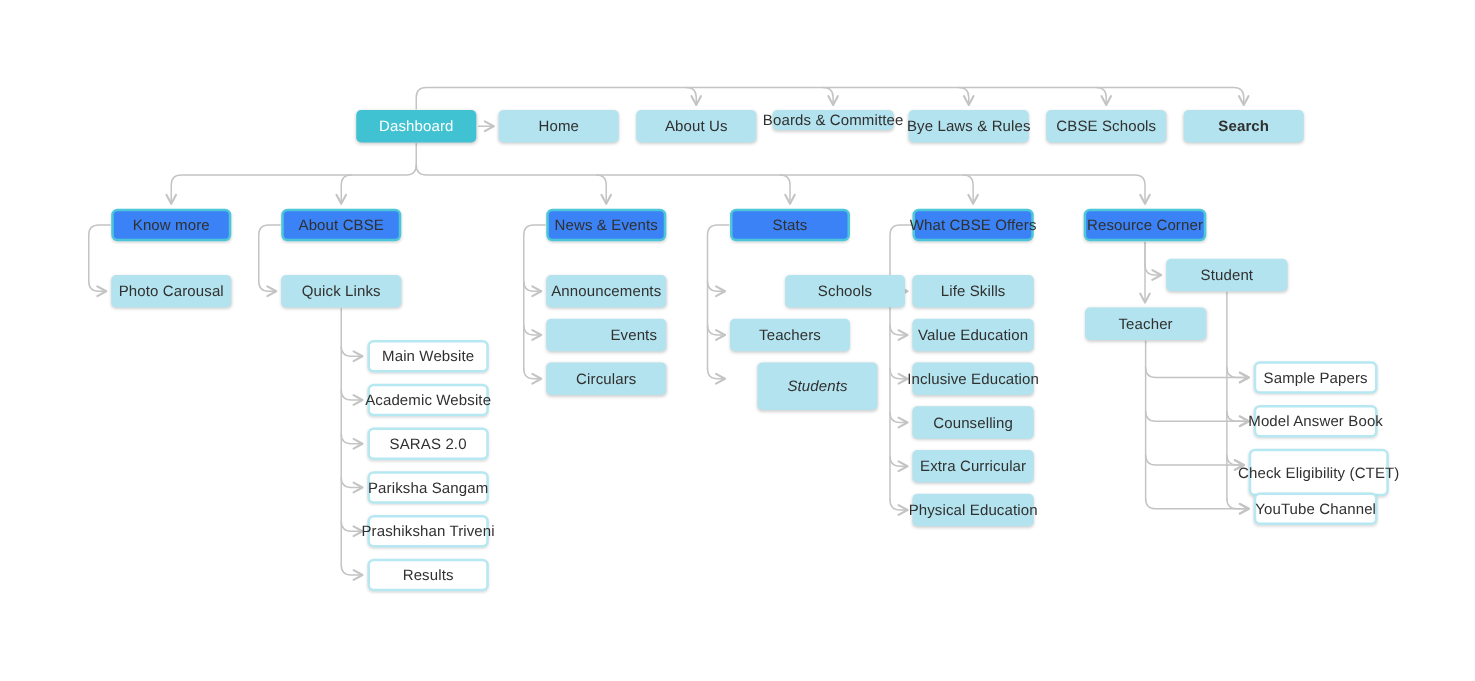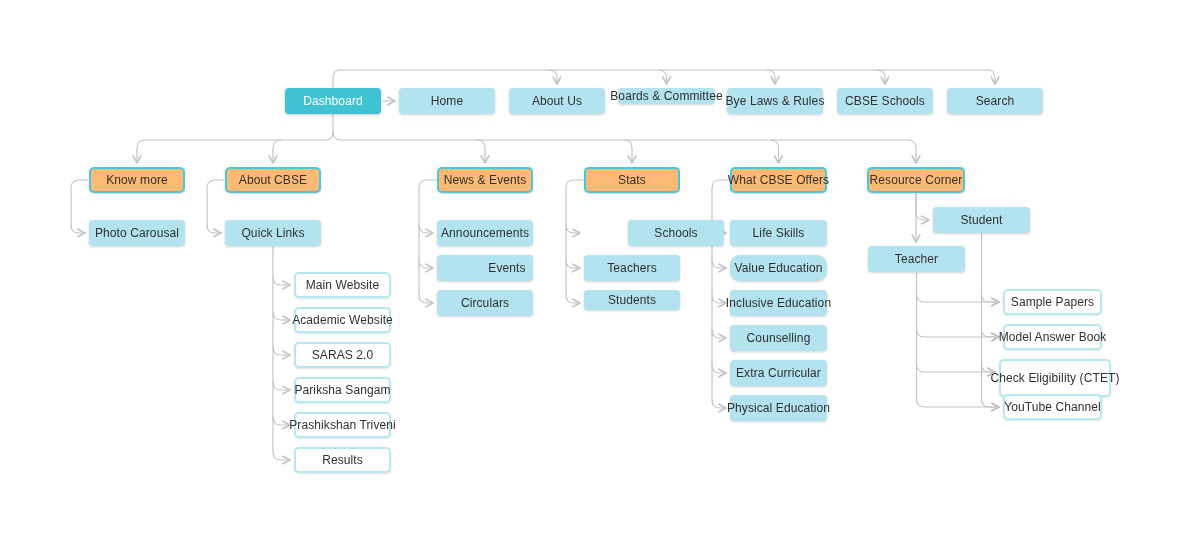--- a/index.html
+++ b/index.html
@@ -27,21 +27,21 @@
   .node.primary{
     background:var(--node_primary,#41c2d3);
     color:var(--text_on_primary,#fff);
     box-shadow:0 1px 3px rgba(0,0,0,.22);
   }
   .node.fill{
     background:var(--node_fill,#b3e3ee);
     box-shadow:0 1px 2.5px rgba(0,0,0,.18);
   }
   .node.outline{
-    background:#fdba74;
+    background:#3b82f6;
     border:2px solid var(--node_outline_border,#4bc7d9);
     border-radius:5px;
     box-shadow:0 1px 2px rgba(0,0,0,.14);
   }
   .node.leaf{
     background:#fff;
     border:2px solid var(--leaf_border,#b6e8f2);
     border-radius:5px;
     box-shadow:0 1px 2px rgba(0,0,0,.12);
   }
@@ -111,37 +111,37 @@
         <path d="M981.5,399 Q981.5,407 989.5,407 H999" marker-end="url(#arrow)"></path>
       </g>
   </svg>
 
 <div class="node primary" style="left: 285px; top: 88px; width: 96px; height: 26px;">Dashboard</div>
     <div class="node fill" style="left: 399px; top: 88px; width: 96px; height: 26px;">Home</div>
     <div class="node fill" style="left: 509px; top: 88px; width: 96px; height: 26px;">About Us</div>
     <div class="node fill" style="left: 618px; top: 88px; width: 97px; height: 16px;">Boards &amp; Committee</div>
     <div class="node fill" style="left: 727px; top: 88px; width: 96px; height: 26px;">Bye Laws &amp; Rules</div>
     <div class="node fill" style="left: 837px; top: 88px; width: 96px; height: 26px;">CBSE Schools</div>
-    <div class="node fill" style="left: 947px; top: 88px; width: 96px; height: 26px;">Search</div>
+    <div class="node fill" style="left: 947px; top: 88px; width: 96px; height: 26px; font-weight: bold;">Search</div>
     <div class="node outline" style="left: 89px; top: 167px; width: 96px; height: 26px;">Know more</div>
     <div class="node outline" style="left: 225px; top: 167px; width: 96px; height: 26px;">About CBSE</div>
     <div class="node outline" style="left: 437px; top: 167px; width: 96px; height: 26px;">News &amp; Events</div>
     <div class="node outline" style="left: 584px; top: 167px; width: 96px; height: 26px;">Stats</div>
     <div class="node outline" style="left: 730px; top: 167px; width: 97px; height: 26px;">What CBSE Offers</div>
     <div class="node outline" style="left: 867px; top: 167px; width: 98px; height: 26px;">Resource Corner</div>
     <div class="node fill" style="left: 89px; top: 220px; width: 96px; height: 26px;">Photo Carousal</div>
     <div class="node fill" style="left: 225px; top: 220px; width: 96px; height: 26px;">Quick Links</div>
     <div class="node fill" style="left: 437px; top: 220px; width: 96px; height: 26px;">Announcements</div>
     <div class="node fill" style="left: 437px; top: 255px; width: 96px; height: 26px; padding-left: 44px;">Events</div>
     <div class="node fill" style="left: 437px; top: 290px; width: 96px; height: 26px;">Circulars</div>
     <div class="node fill" style="left: 584px; top: 220px; width: 96px; height: 26px; margin-left: 44px;">Schools</div>
     <div class="node fill" style="left: 584px; top: 255px; width: 96px; height: 26px;">Teachers</div>
-    <div class="node fill" style="left: 584px; top: 290px; width: 96px; height: 20px;">Students</div>
+    <div class="node fill" style="left: 606px; top: 290px; width: 96px; height: 38px; font-style: italic;">Students</div>
     <div class="node fill" style="left: 730px; top: 220px; width: 97px; height: 26px;">Life Skills</div>
-    <div class="node fill" style="left: 730px; top: 255px; width: 97px; height: 26px; border-radius: 10px;">Value Education</div>
+    <div class="node fill" style="left: 730px; top: 255px; width: 97px; height: 26px;">Value Education</div>
     <div class="node fill" style="left: 730px; top: 290px; width: 97px; height: 26px;">Inclusive Education</div>
     <div class="node fill" style="left: 730px; top: 325px; width: 97px; height: 26px;">Counselling</div>
     <div class="node fill" style="left: 730px; top: 360px; width: 97px; height: 26px;">Extra Curricular</div>
     <div class="node fill" style="left: 730px; top: 395px; width: 97px; height: 26px;">Physical Education</div>
     <div class="node fill" style="left: 933px; top: 207px; width: 97px; height: 26px;">Student</div>
     <div class="node fill" style="left: 868px; top: 246px; width: 97px; height: 26px;">Teacher</div>
     <div class="node leaf" style="left: 294px; top: 272px; width: 97px; height: 26px; text-align: right;">Main Website</div>
     <div class="node leaf" style="left: 294px; top: 307px; width: 97px; height: 26px;">Academic Website</div>
     <div class="node leaf" style="left: 294px; top: 342px; width: 97px; height: 26px;">SARAS 2.0</div>
     <div class="node leaf" style="left: 294px; top: 377px; width: 97px; height: 26px;">Pariksha Sangam</div>

